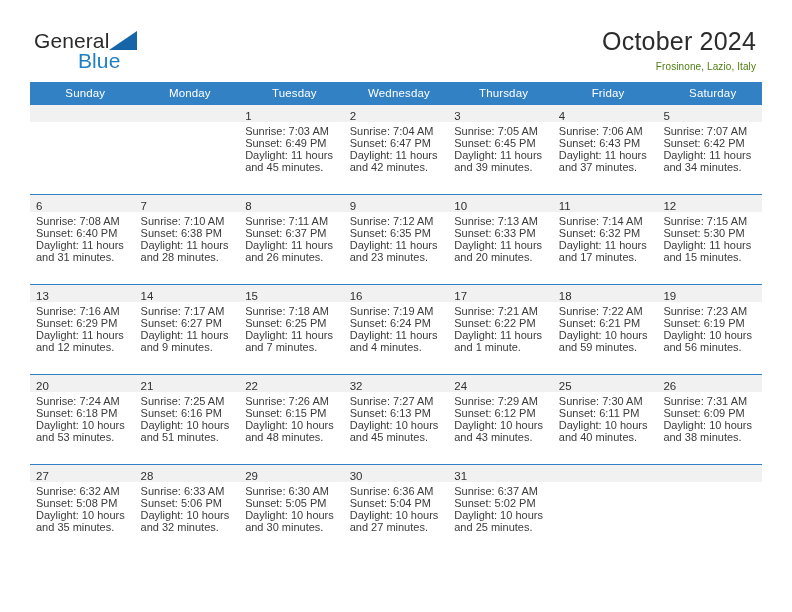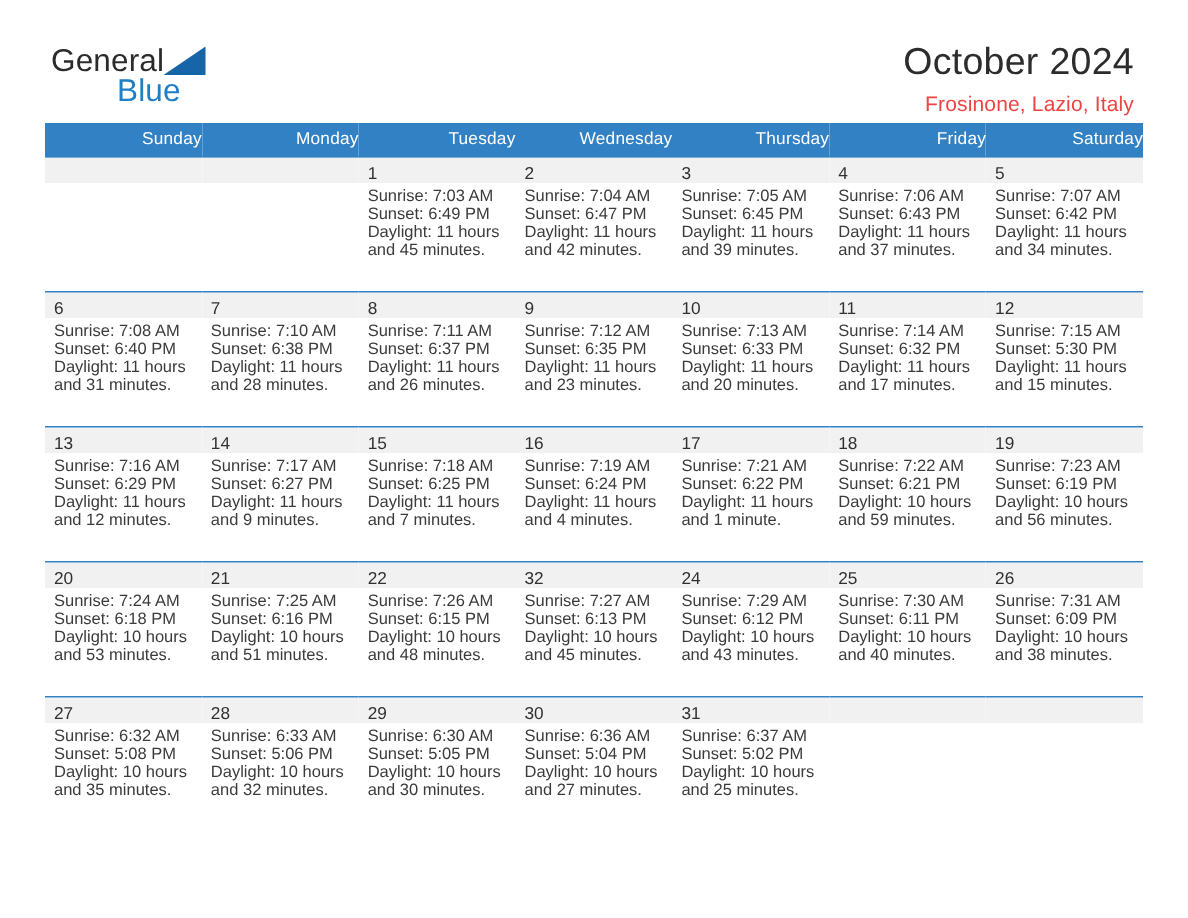--- a/index.html
+++ b/index.html
@@ -72,39 +72,39 @@
   }
   .month-title {
     font-size: 25px;
     color: #2c2c2c;
     line-height: 1.05;
     font-weight: normal;
     margin: 0;
     letter-spacing: 0.2px;
   }
   .location {
-    font-size: 14px;
-    color: #ef4444;
+    font-size: 10px;
+    color: #4d7c0f;
     margin-top: 7px;
     letter-spacing: 0.1px;
   }
 
   
   .calendar {
     margin: 6px 30px 0 30px;
     width: 732px;
     border-collapse: collapse;
     table-layout: fixed;
   }
   .calendar thead th {
     background: #3281c4;
     color: #ffffff;
     font-weight: normal;
     font-size: 11.5px;
-    text-align: right;
+    text-align: center;
     padding: 5px 0 5px 6px;
     letter-spacing: 0.15px;
     border: none;
     height: 19px;
     box-sizing: border-box;
   }
   .daycell {
     width: 104.57px;
     vertical-align: top;
     padding: 0;

